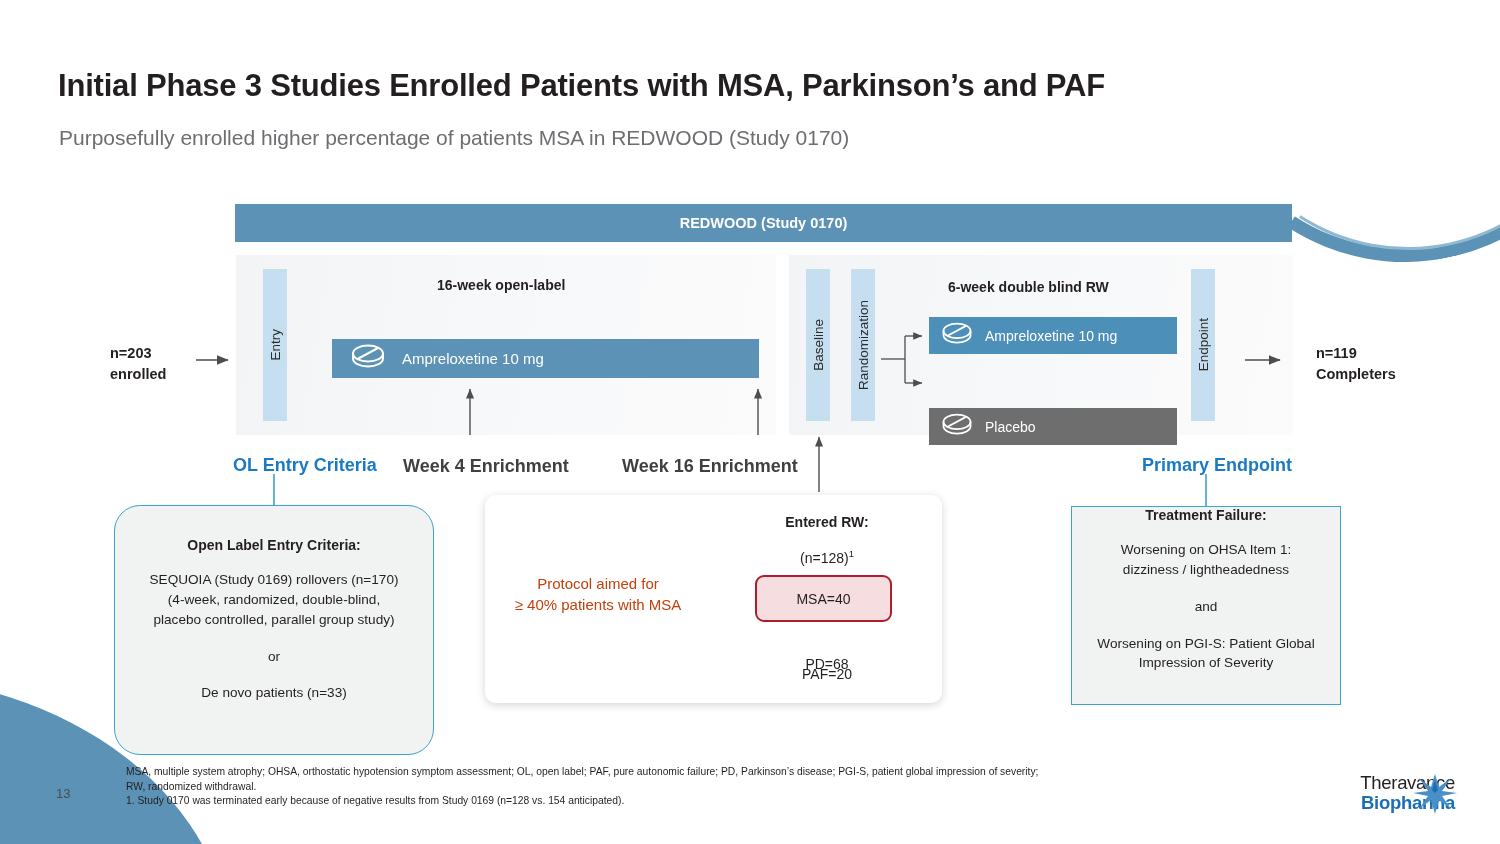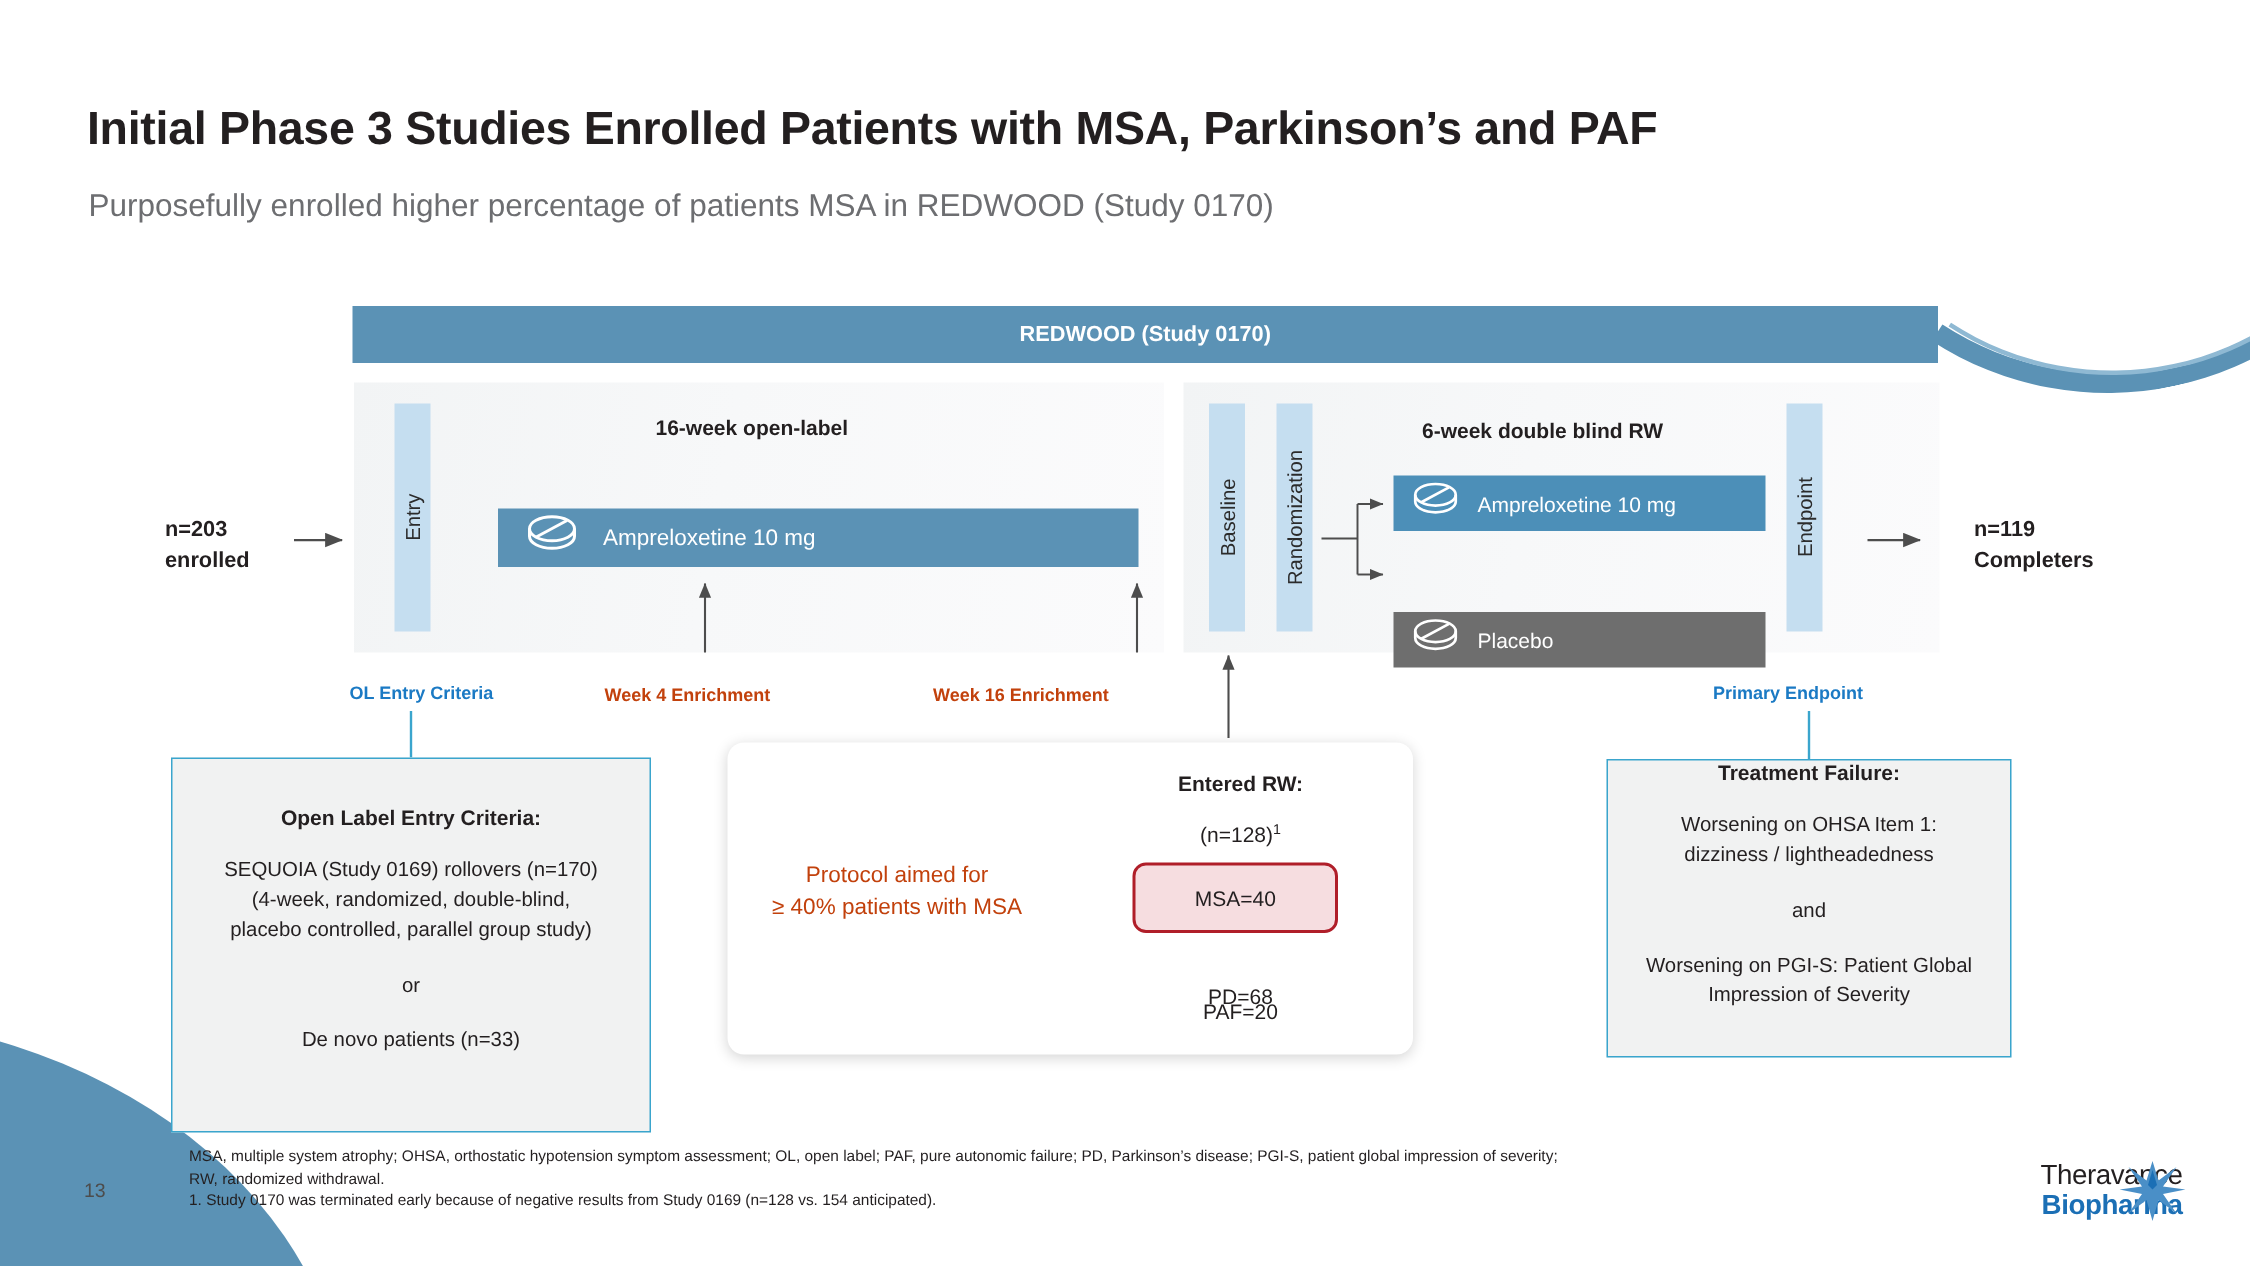--- a/index.html
+++ b/index.html
@@ -116,41 +116,41 @@
 
   
   .count {
     position: absolute; font-size: 14.5px; font-weight: bold;
     color: #231f20; line-height: 1.45;
   }
   .count-left  { left: 110px;  top: 343px; }
   .count-right { left: 1316px; top: 343px; }
 
   
-  .cap { position: absolute; font-size: 12px; font-weight: bold; white-space: nowrap; }
+  .cap { position: absolute; font-size: 18px; font-weight: bold; white-space: nowrap; }
   .cap-blue { color: #1b7ac4; }
-  .cap-dark { color: #c2410c; }
+  .cap-dark { color: #404040; }
   .cap-ol    { left: 233px;  top: 455px; }
   .cap-w4    { left: 403px;  top: 456px; }
   .cap-w16   { left: 622px;  top: 456px; }
   .cap-pe    { left: 1142px; top: 455px; }
 
   
   .infobox {
     position: absolute;
     background: #f1f2f2;
     border: 1.6px solid #3aa5cd;
     text-align: center;
     color: #231f20;
   }
   .infobox .ib-head { font-size: 14px; font-weight: bold; }
   .infobox .ib-body { font-size: 13.6px; line-height: 1.46; }
   .infobox .ib-gap { height: 17px; }
 
-  .box-left  { left: 114px;  top: 505px; width: 320px; height: 250px; padding-top: 31px; }
+  .box-left  { left: 114px;  top: 505px; width: 320px; height: 250px; padding-top: 31px; border-radius: 26px; }
   .box-right { left: 1071px; top: 506px; width: 270px; height: 199px; }
 
   
   .card {
     position: absolute; left: 485px; top: 495px; width: 457px; height: 208px;
     background: #ffffff; border-radius: 11px;
     box-shadow: 0 2px 9px rgba(0,0,0,0.17);
   }
   .card-title-wrap { position: absolute; left: 712px; top: 514px; width: 230px; text-align: center; }
 

